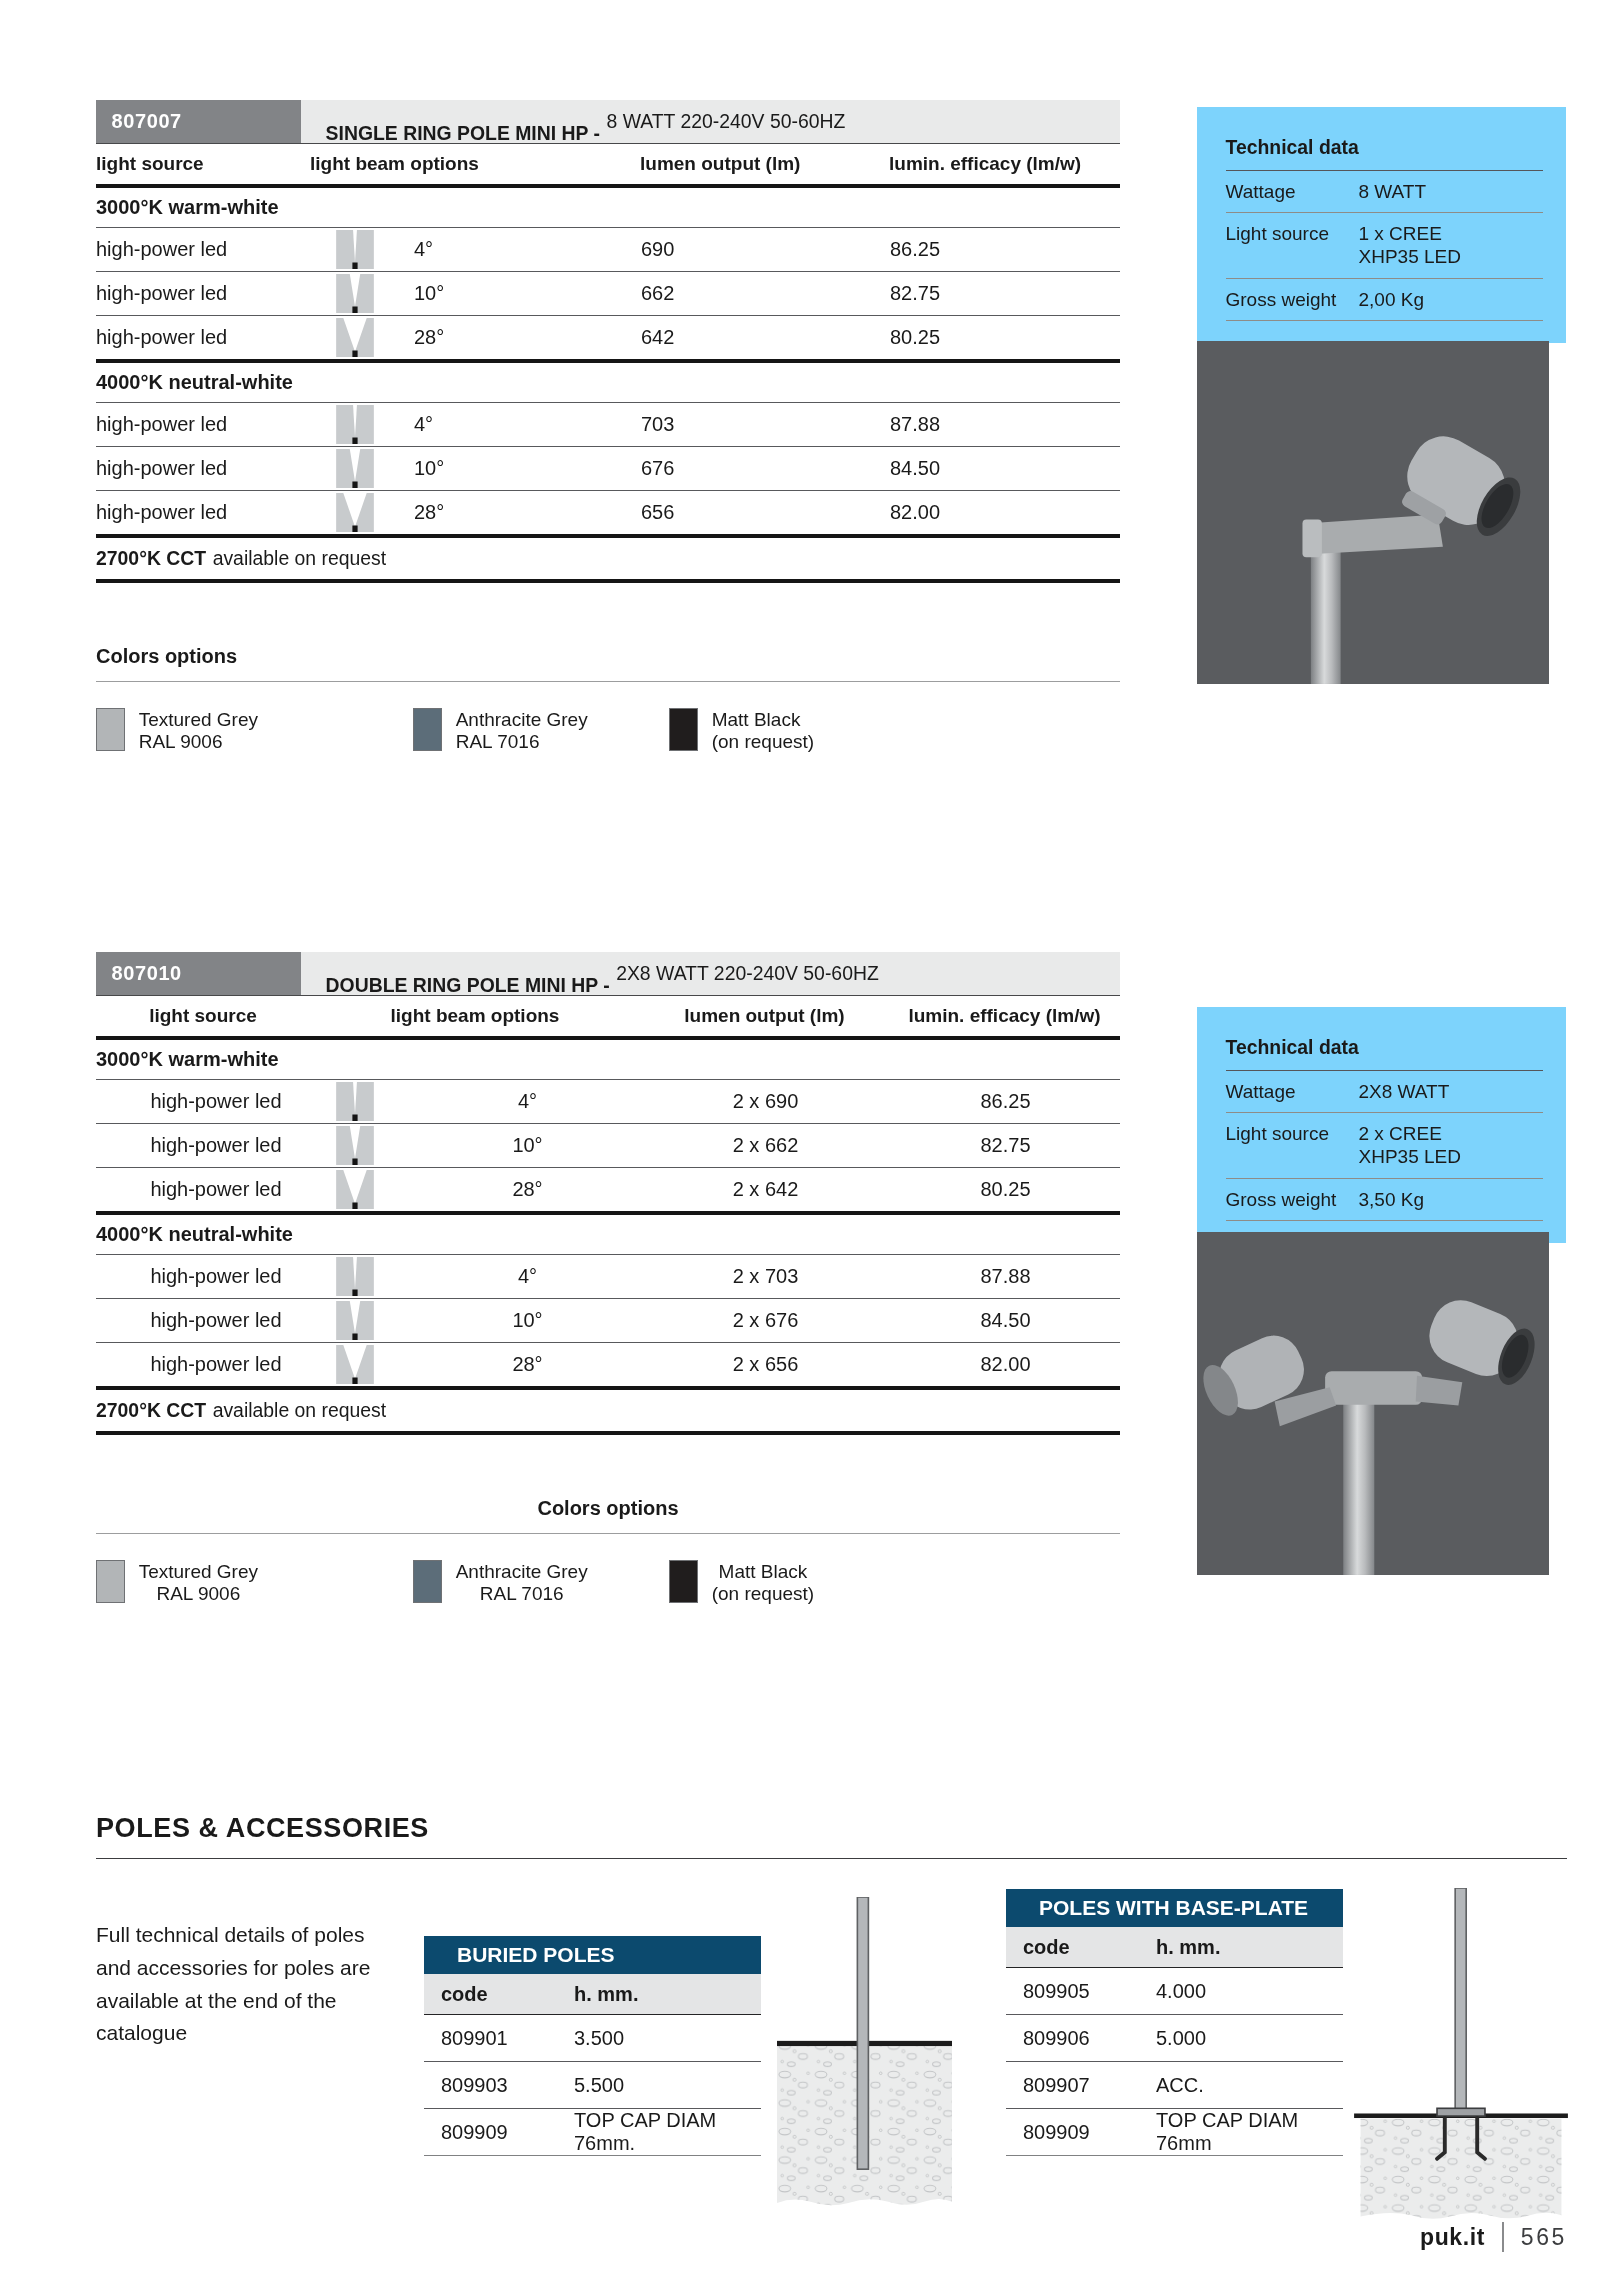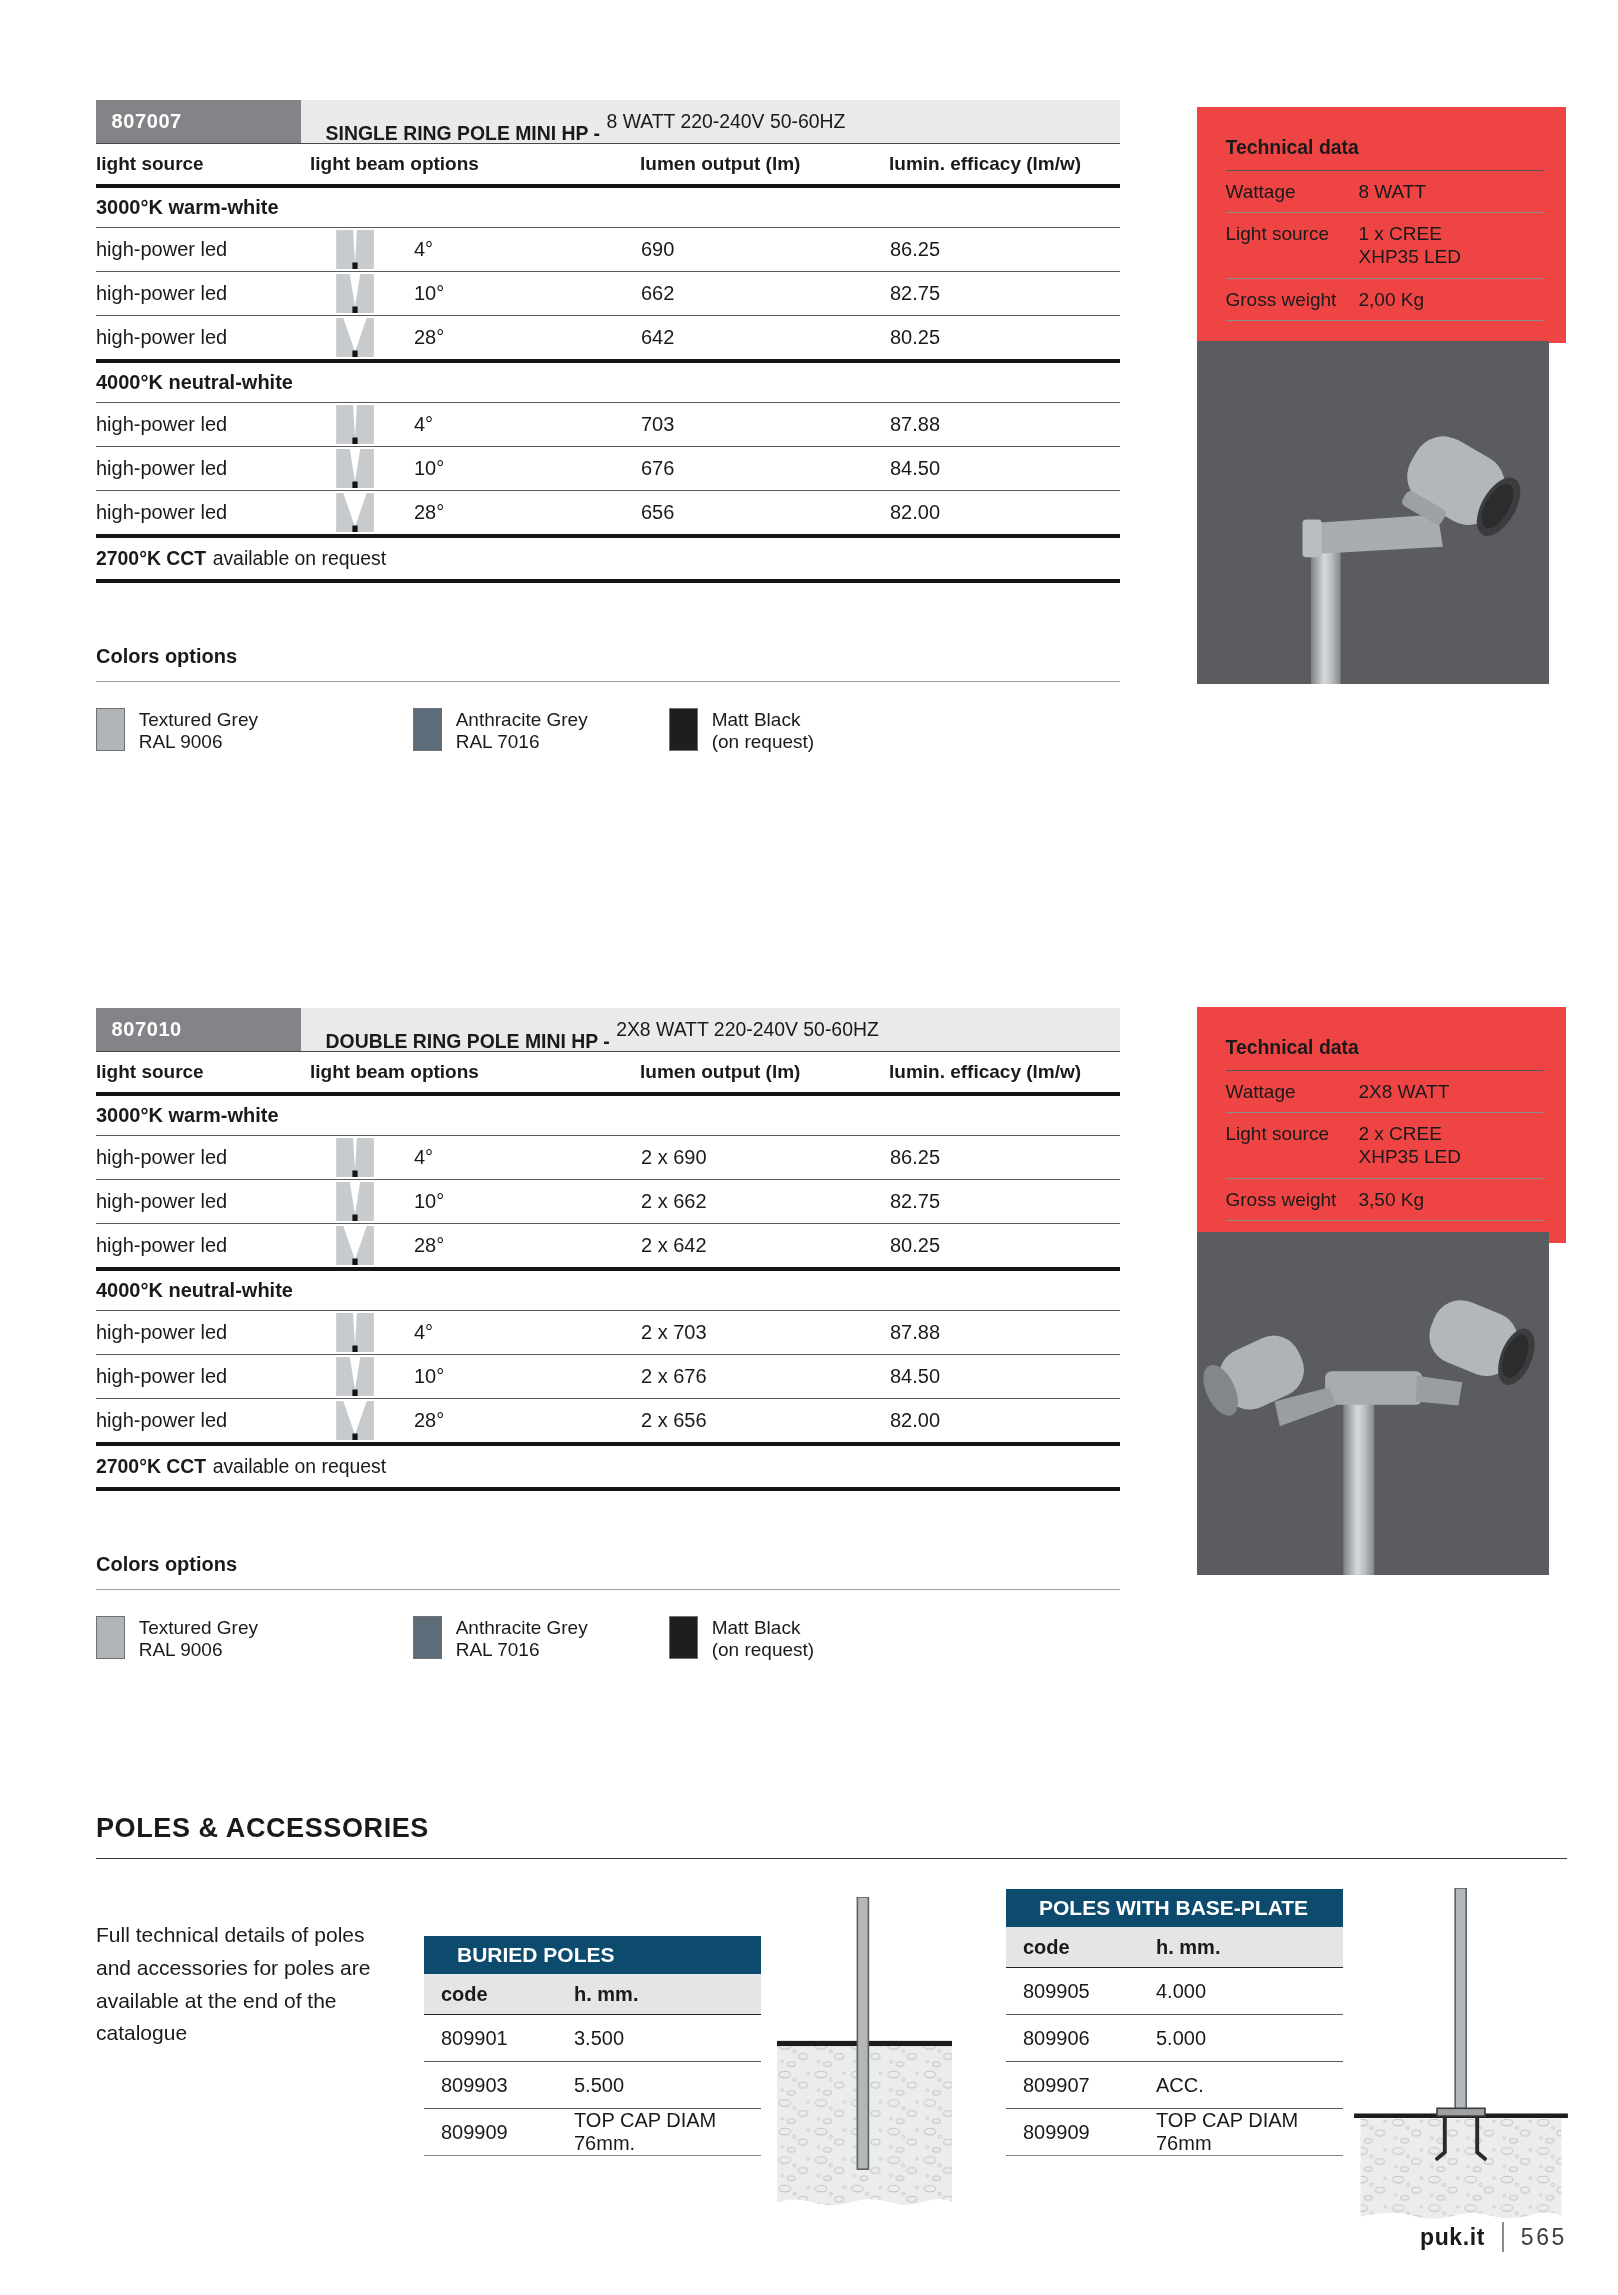--- a/index.html
+++ b/index.html
@@ -1,21 +1,21 @@
 <!DOCTYPE html>
 <html style="font-size:10.4px"><head>
 <meta charset="utf-8">
 <style>
   html,body{margin:0;padding:0;background:#ffffff;}
   .page{position:relative;width:1619px;height:2295px;background:#ffffff;
         font-family:"Liberation Sans",sans-serif;color:#1a1a1a;overflow:hidden;}
 
   
   .spec{position:absolute;left:96px;width:1024px;}
-  .spec-1{top:100px;} .spec-2{top:1008px;}
+  .spec-1{top:100px;} .spec-2{top:952px;text-align:center;}
   .spec-header{display:flex;height:43px;border-bottom:1.9px solid #47484a;}
   .code-badge{width:205px;background:#828487;color:#ffffff;font-weight:bold;font-size:20px;
               display:flex;align-items:center;padding-left:15.5px;box-sizing:border-box;letter-spacing:0.6px;}
   .spec-title{flex:1;background:#e9eaea;display:flex;align-items:center;padding-left:24.6px;font-size:19.4px;white-space:pre;}
   .spec-title b{margin-right:6.5px;margin-top:24px;}
   .col-headers{display:grid;grid-template-columns:214px 330px 249px 231px;height:40px;
                align-items:center;font-weight:bold;font-size:19px;border-bottom:4.5px solid #151515;}
   .group-label{height:39px;display:flex;align-items:center;font-weight:bold;font-size:20px;}
   .rows{border-top:1.3px solid #58595c;border-bottom:4.5px solid #151515;}
   .data-row{display:grid;grid-template-columns:240px 78px 227px 249px 231px;height:43px;
@@ -29,21 +29,21 @@
   .colors-title{font-weight:bold;font-size:20px;}
   .colors-rule{border:none;border-top:1.3px solid #9c9d9e;margin:13px 0 0 0;}
   .swatches{display:flex;margin-top:26px;}
   .swatch{display:flex;align-items:flex-start;}
   .sw-1{width:317px;} .sw-2{width:256px;} .sw-3{width:272px;}
   .chip{width:28.5px;height:43px;flex:0 0 28.5px;border:1.3px solid #6f7174;box-sizing:border-box;}
   .chip-label{margin-left:14.2px;font-size:19px;line-height:1.12;padding-top:1.3px;}
   .chip-label span{display:block;}
 
   
-  .tech{position:absolute;left:1197px;width:369px;background:#ef4444;box-sizing:border-box;
+  .tech{position:absolute;left:1197px;width:369px;background:#7dd3fc;box-sizing:border-box;
         padding:28.5px 23px 22px 28.5px;}
   .tech-1{top:107px;} .tech-2{top:1007px;}
   .tech-title{font-weight:bold;font-size:19.4px;padding-bottom:11.7px;border-bottom:1.3px solid #55565a;}
   .tech-row{display:grid;grid-template-columns:133px 1fr;padding:8.4px 0 9px 0;
             border-bottom:1.3px solid #8e8c87;font-size:19px;line-height:1.25;align-items:start;}
   .tech-val{white-space:pre-line;}
   .photo{position:absolute;left:1197px;width:352px;height:343px;background:#5a5c5f;}
   .photo-1{top:341px;} .photo-2{top:1232px;}
   .photo svg{display:block;width:100%;height:100%;}
 

